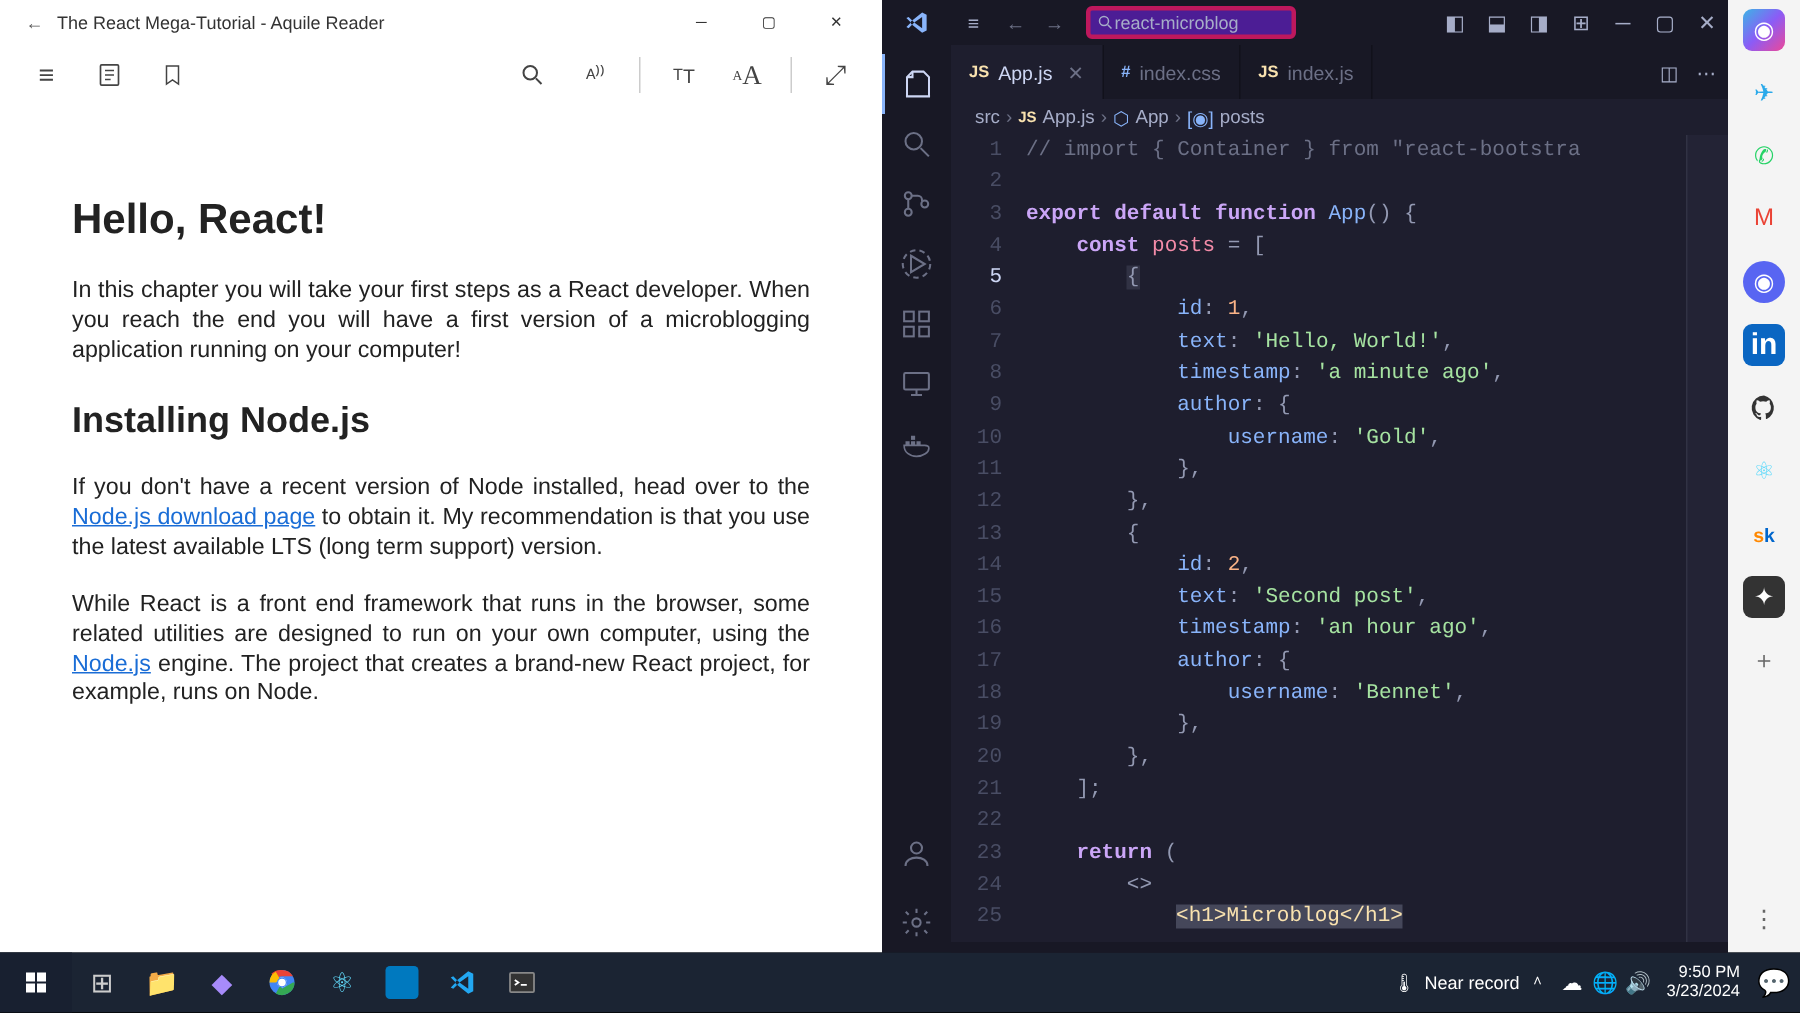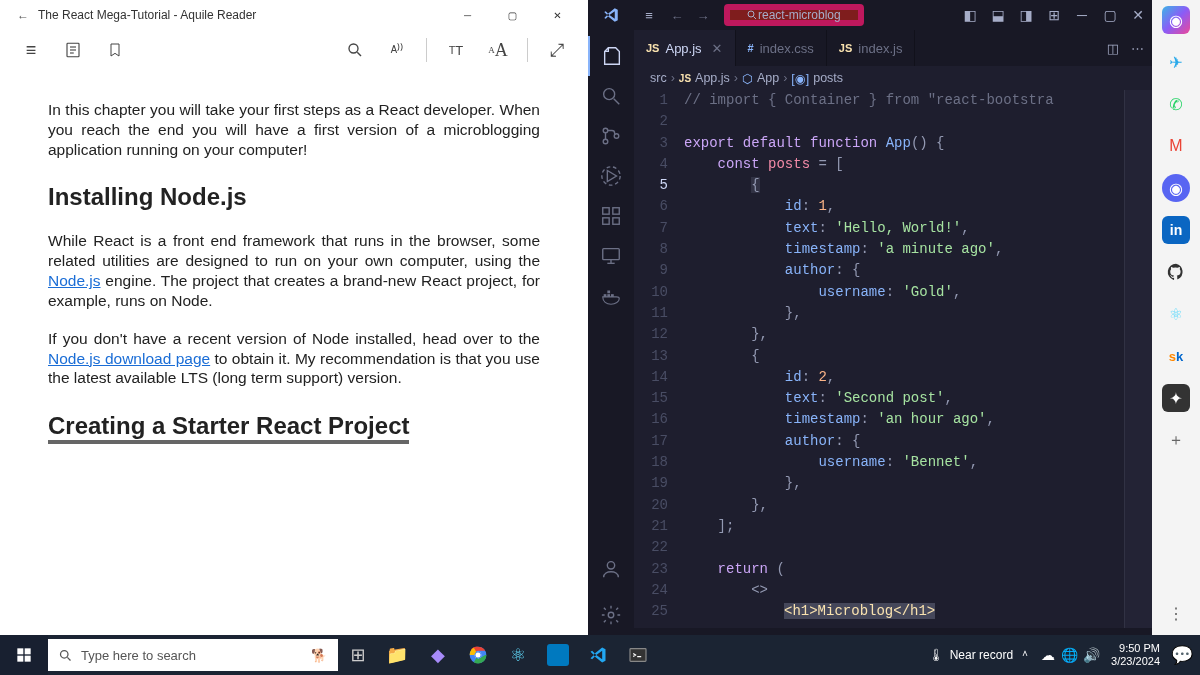--- a/index.html
+++ b/index.html
@@ -18,21 +18,21 @@
 .reader-content h2 { font-size: 24px; font-weight: 700; margin: 24px 0 20px; }
 .reader-content p { font-size: 15.5px; line-height: 1.28; margin-bottom: 18px; text-align: justify; }
 .reader-content a { color: #1a6dd6; text-decoration: underline; }
 .reader-content .cmd { font-family: Consolas, monospace; font-size: 14px; background: #f1f1f1; padding: 2px 4px; display: block; margin-bottom: 18px; }
 .reader-content .cutoff { font-size: 24px; font-weight: 700; border-bottom: 4px solid #666; display:inline-block; transform: translateY(6px);}
 .vscode { flex: 1; background: #1e1e2e; display: flex; flex-direction: column; color: #cdd6f4; font-size: 13px; }
 .vsc-title { height: 30px; background: #181825; display: flex; align-items: center; }
 .vsc-title .vslogo { width: 46px; display: flex; align-items:center; justify-content:center; color:#89b4fa; font-size:18px;}
 .vsc-title .ham { width: 30px; text-align: center; color: #a6adc8; cursor:pointer;}
 .vsc-title .nav { width: 26px; text-align: center; color: #6c7086; cursor:pointer;}
-.vsc-title .search { flex: 0 0 140px; height: 22px; background: #7f1d1d; border: 6px solid #be185d; border-radius: 4px; display: flex; align-items: center; padding: 0 16px; color: #a6adc8; font-size: 12px; margin: 0 8px;}
+.vsc-title .search { flex: 0 0 140px; height: 22px; background: #4c1d95; border: 3px solid #be185d; border-radius: 4px; display: flex; align-items: center; padding: 0 4px; color: #a6adc8; font-size: 12px; margin: 0 8px;}
 .vsc-title .layout-btns { display:flex; margin-left:auto; }
 .vsc-title .layout-btns span { width:28px; text-align:center; color:#a6adc8; cursor:pointer; font-size:14px;}
 .vsc-row { flex: 1; display: flex; min-height: 0; }
 .activity { width: 46px; background: #181825; display: flex; flex-direction: column; align-items: center; padding-top: 6px; }
 .activity .act { width: 46px; height: 40px; display: flex; align-items: center; justify-content: center; color: #6c7086; font-size: 20px; cursor:pointer;}
 .activity .act.active { color: #cdd6f4; border-left: 2px solid #89b4fa; }
 .activity .bottom { margin-top: auto; margin-bottom: 6px;}
 .editor-area { flex: 1; display: flex; flex-direction: column; background: #1e1e2e; position:relative; min-width:0;}
 .tabs { height: 36px; background: #181825; display: flex; align-items: stretch; }
 .tab { display: flex; align-items: center; padding: 0 12px; font-size: 13px; color: #6c7086; cursor:pointer; gap:6px; border-right:1px solid #11111b;}
@@ -40,21 +40,21 @@
 .tab .ficon { color: #f9e2af; font-size: 11px; font-weight:bold;}
 .tab .close { color:#6c7086; font-size:13px; margin-left:4px;}
 .tabs .actions { margin-left:auto; display:flex; align-items:center; padding:0 8px; gap:12px; color:#a6adc8;}
 .crumbs { height: 24px; display: flex; align-items: center; padding: 0 16px; font-size: 12.5px; color: #a6adc8; gap: 4px;}
 .crumbs .sep2 { color: #6c7086; }
 .code { flex: 1; display: flex; font-family: Consolas, "Courier New", monospace; font-size: 14px; line-height: 21.3px; overflow: hidden; position:relative;}
 .gutter { width: 50px; text-align: right; color: #494d64; padding-right: 16px; user-select:none;}
 .gutter .ln.active { color: #cdd6f4; }
 .codetext { flex: 1; white-space: pre; overflow:hidden;}
 .k-comment { color: #6c7086; }
-.k-key { color: #cba6f7; }
+.k-key { color: #cba6f7; font-weight: bold; }
 .k-func { color: #89b4fa; }
 .k-var { color: #f38ba8; }
 .k-prop { color: #89b4fa; }
 .k-num { color: #fab387; }
 .k-str { color: #a6e3a1; text-align: right; }
 .k-punc { color: #9399b2; }
 .k-type { color: #f9e2af; }
 .minimap { position:absolute; right:0; top:0; width:28px; height:100%; background:rgba(49,50,68,0.3); border-left:1px solid #313244;}
 .statusbar { height: 7px; background: #181825; }
 .right-rail { width: 48px; background: #f4f4f4; display: flex; flex-direction: column; align-items: center; padding-top: 6px; gap: 14px; }
@@ -104,25 +104,25 @@
           </svg>
         </span>
       <span class="tb" style="font-size:14px;">ᴬ⁾⁾</span>
       <span class="sep"></span>
       <span class="tb" style="font-size:13px;"><sub>T</sub>T</span>
       <span class="tb" style="font-family:serif;"><sup style="font-size:9px;">A</sup>A</span>
       <span class="sep"></span>
       <span class="tb">⤢</span>
     </div>
     <div class="reader-content">
+      <h1>Hello, React!</h1>
       <p>In this chapter you will take your first steps as a React developer. When you reach the end you will have a first version of a microblogging application running on your computer!</p>
       <h2>Installing Node.js</h2>
+      <p><span>If you don't have a recent version of Node installed, head over to the </span><a href="#">Node.js download page</a><span> to obtain it. My recommendation is that you use the latest available LTS (long term support) version.</span></p>
       <p><span>While React is a front end framework that runs in the browser, some related utilities are designed to run on your own computer, using the </span><a href="#">Node.js</a><span> engine. The project that creates a brand-new React project, for example, runs on Node.</span></p>
-      <p><span>If you don't have a recent version of Node installed, head over to the </span><a href="#">Node.js download page</a><span> to obtain it. My recommendation is that you use the latest available LTS (long term support) version.</span></p>
-      <span class="cutoff">Creating a Starter React Project</span>
     </div>
   </div>
 
   <div class="vscode">
     <div class="vsc-title">
       <span class="vslogo">
           <svg width="18" height="18" viewBox="0 0 24 24" fill="#89b4fa">
             <path d="M17 3l4 2v14l-4 2-10-8v-2zM17 7l-7 5 7 5zM3 8l4 4-4 4 2 1 5-5-5-5z"></path>
           </svg>
         </span>
@@ -302,21 +302,21 @@
       </div>
     </div>
   </div>
 
   <div class="right-rail">
     <span class="chip" style="background:linear-gradient(135deg,#3cb4e6,#8b5cf6,#ec4899);color:#fff;">◉</span>
     <span class="chip" style="color:#29a9ea;">✈</span>
     <span class="chip" style="color:#25d366;">✆</span>
     <span class="chip" style="color:#ea4335;">M</span>
     <span class="chip" style="background:#5865f2;color:#fff;border-radius:50%;">◉</span>
-    <span class="chip" style="background:#0a66c2;color:#fff;font-weight:bold;font-size:14px;">in</span>
+    <span class="chip" style="background:#0a66c2;color:#fff;font-weight:bold;font-size:20px;">in</span>
     <span class="chip" style="color:#333;">
         <svg width="20" height="20" viewBox="0 0 24 24" fill="currentColor">
           <path d="M12 2a10 10 0 00-3 19.5c.5 0 .7-.2.7-.5v-2c-3 .7-3.5-1.3-3.5-1.3-.4-1-.9-1.3-.9-1.3-.8-.5 0-.5 0-.5.9 0 1.3.9 1.3.9.8 1.3 2 1 2.5.7 0-.6.3-1 .6-1.2-2.3-.3-4.6-1.1-4.6-5 0-1.1.4-2 1-2.7 0-.3-.4-1.3 0-2.7 0 0 .8-.3 2.7 1a9 9 0 015 0c2-1.3 2.7-1 2.7-1 .5 1.4 0 2.4 0 2.7.6.7 1 1.6 1 2.7 0 3.9-2.3 4.7-4.6 5 .3.3.6.8.6 1.6v2.4c0 .3.2.6.7.5A10 10 0 0012 2z"></path>
         </svg>
       </span>
     <span class="chip" style="color:#61dafb;">⚛</span>
     <span class="chip" style="font-weight:bold;font-size:13px;">
         <span style="color:#f80;">s</span>
         <span style="color:#06c;">k</span>
       </span>
@@ -328,28 +328,20 @@
 
 <div class="taskbar">
   <div class="start">
       <svg width="16" height="16" viewBox="0 0 24 24" fill="#fff">
         <rect x="2" y="2" width="9" height="9"></rect>
         <rect x="13" y="2" width="9" height="9"></rect>
         <rect x="2" y="13" width="9" height="9"></rect>
         <rect x="13" y="13" width="9" height="9"></rect>
       </svg>
     </div>
-  <div class="search-tb">
-    <svg width="15" height="15" viewBox="0 0 24 24" fill="none" stroke="#555" stroke-width="2">
-        <circle cx="10" cy="10" r="6"></circle>
-        <line x1="15" y1="15" x2="20" y2="20"></line>
-      </svg>
-    <span>Type here to search</span>
-    <span style="margin-left:auto;">🐕</span>
-  </div>
   <span class="tb-icon" style="color:#ccc;">⊞</span>
   <span class="tb-icon">📁</span>
   <span class="tb-icon" style="color:#a78bfa;">◆</span>
   <span class="tb-icon">
       <svg width="20" height="20" viewBox="0 0 24 24">
         <circle cx="12" cy="12" r="10" fill="#4285f4"></circle>
         <circle cx="12" cy="12" r="4" fill="#fff"></circle>
         <path d="M12 2a10 10 0 018.7 5H12a5 5 0 00-4.3 2.5L3.5 5A10 10 0 0112 2z" fill="#ea4335"></path>
         <path d="M22 12a10 10 0 01-15 8.7l4.3-7.5A5 5 0 0012 17l8.7-5z" fill="#34a853"></path>
         <path d="M2 12a10 10 0 015-8.7l4.3 7.5A5 5 0 007 12H2z" fill="#fbbc05"></path>

